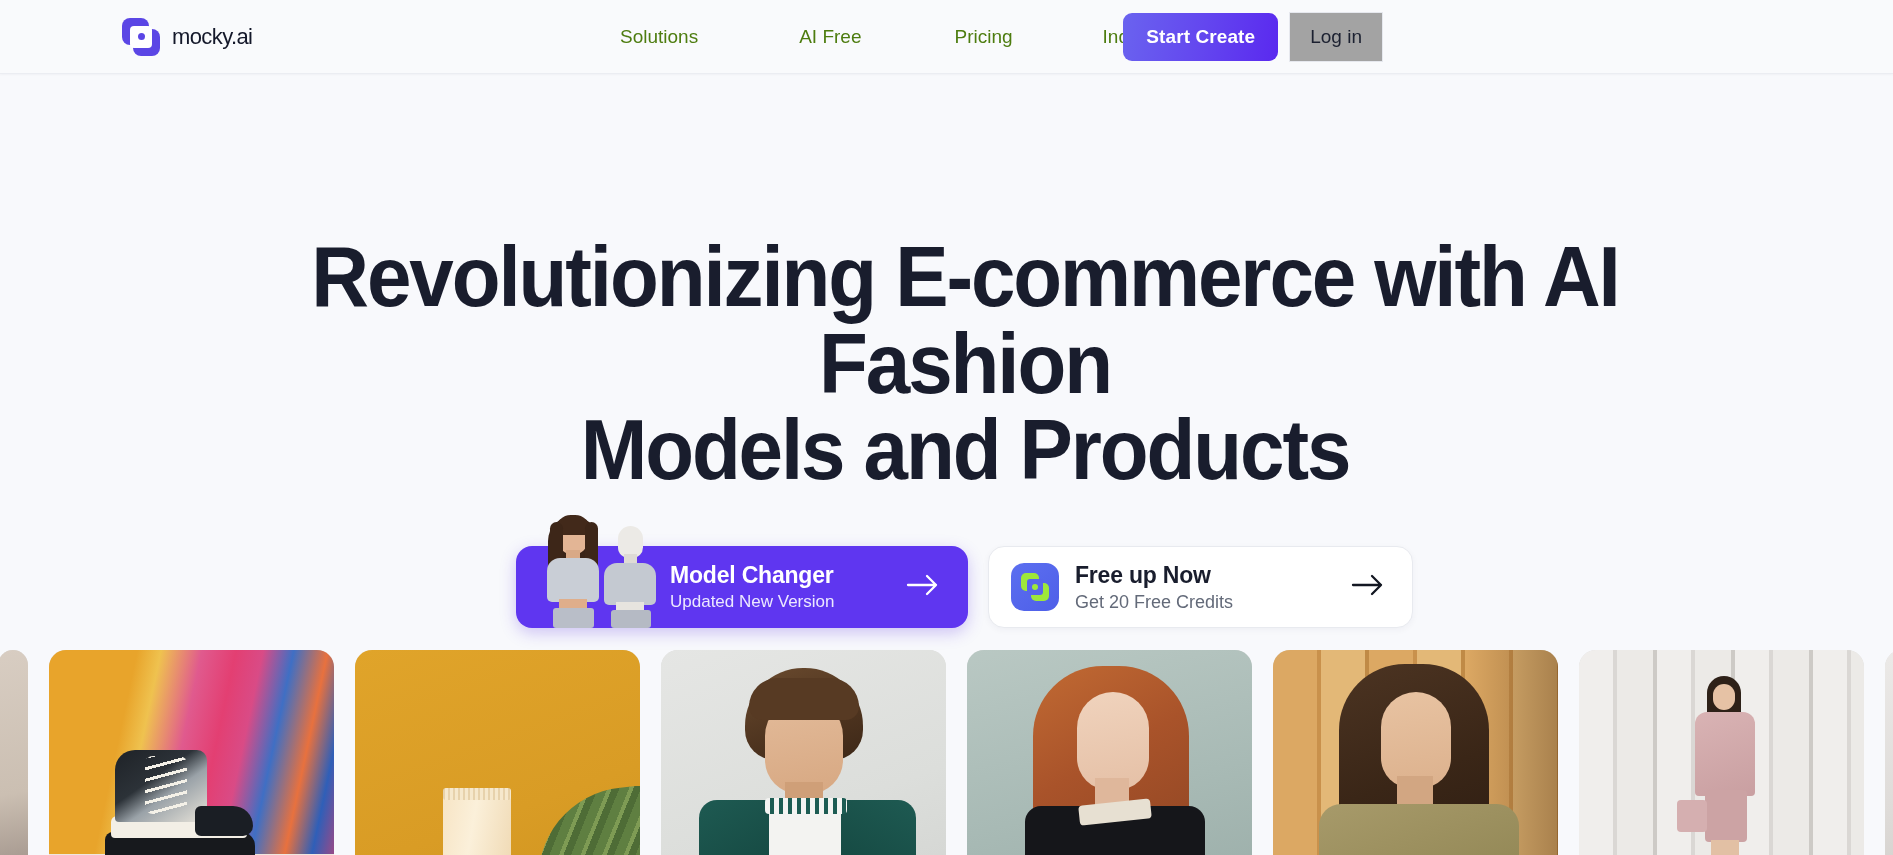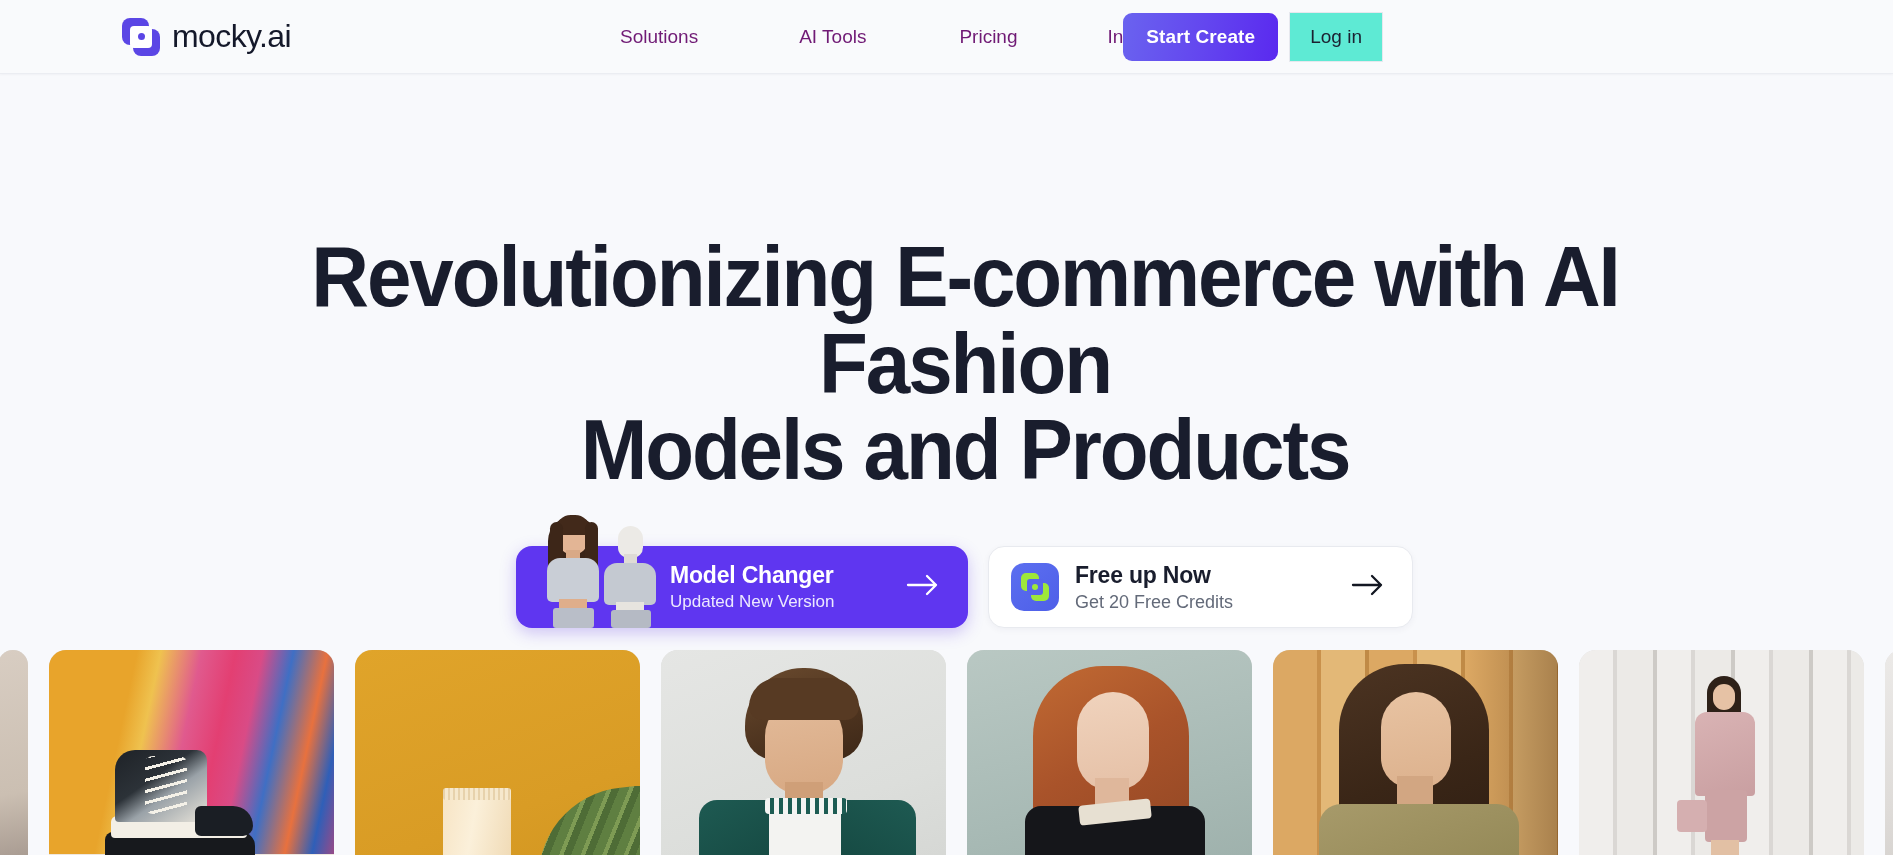--- a/index.html
+++ b/index.html
@@ -71,38 +71,38 @@
   }
   .brand-mark .dot {
     position: absolute;
     left: 15.5px; top: 15.5px;
     width: 7px; height: 7px;
     border-radius: 50%;
     background: #5b46e5;
   }
 
   .brand-name {
-    font-size: 32px;
+    font-size: 22px;
     font-weight: 400;
     letter-spacing: -0.6px;
     color: #14182a;
   }
 
   .nav {
     position: absolute;
     left: 620px;
     top: 50%;
     transform: translateY(-50%);
     display: flex;
     align-items: center;
     gap: 0;
   }
   .nav-link {
     font-size: 19px;
-    color: #701a75;
+    color: #4d7c0f;
     text-decoration: none;
     padding: 8px 0;
     cursor: pointer;
     white-space: nowrap;
   }
   .nav-link:nth-child(1) { margin-right: 101px; }
   .nav-link:nth-child(2) { margin-right: 93px; }
   .nav-link:nth-child(3) { margin-right: 90px; }
 
   .header-actions {
@@ -121,21 +121,21 @@
     font-weight: 700;
     border: none;
     border-radius: 9px;
     padding: 13px 23px;
     cursor: pointer;
     white-space: nowrap;
     font-family: inherit;
     letter-spacing: 0.1px;
   }
   .btn-secondary {
-    background: #5eead4;
+    background: #a3a3a3;
     color: #1b2030;
     font-size: 19px;
     font-weight: 400;
     border: 1px solid #e6e8ee;
     border-radius: 0;
     padding: 13px 20px;
     cursor: pointer;
     white-space: nowrap;
     font-family: inherit;
   }
@@ -652,21 +652,21 @@
       <span class="sq-a"></span>
       <span class="sq-b"></span>
       <span class="sq-white"></span>
       <span class="dot"></span>
     </div>
     <span class="brand-name">mocky.ai</span>
   </div>
 
   <nav class="nav">
     <a class="nav-link">Solutions</a>
-    <a class="nav-link">AI Tools</a>
+    <a class="nav-link">AI Free</a>
     <a class="nav-link">Pricing</a>
     <a class="nav-link">Industries</a>
   </nav>
 
   <div class="header-actions">
     <button class="btn-primary">Start Create</button>
     <button class="btn-secondary">Log in</button>
   </div>
 
 </header>

